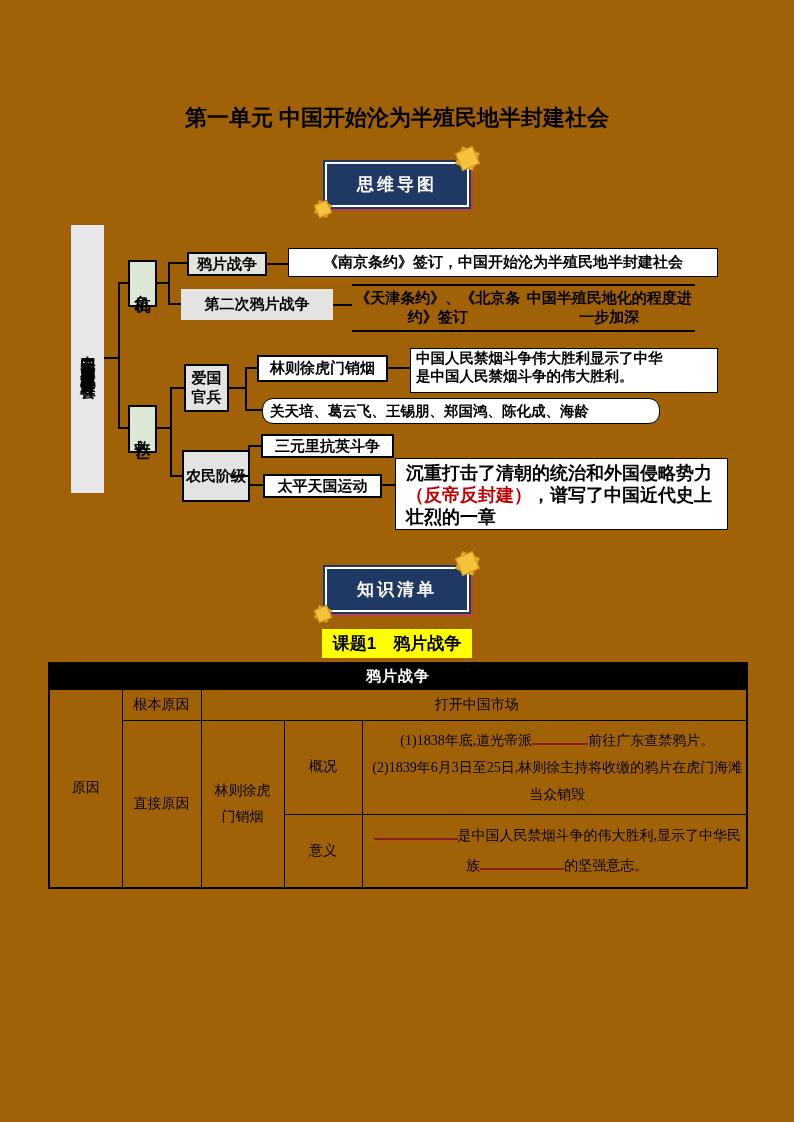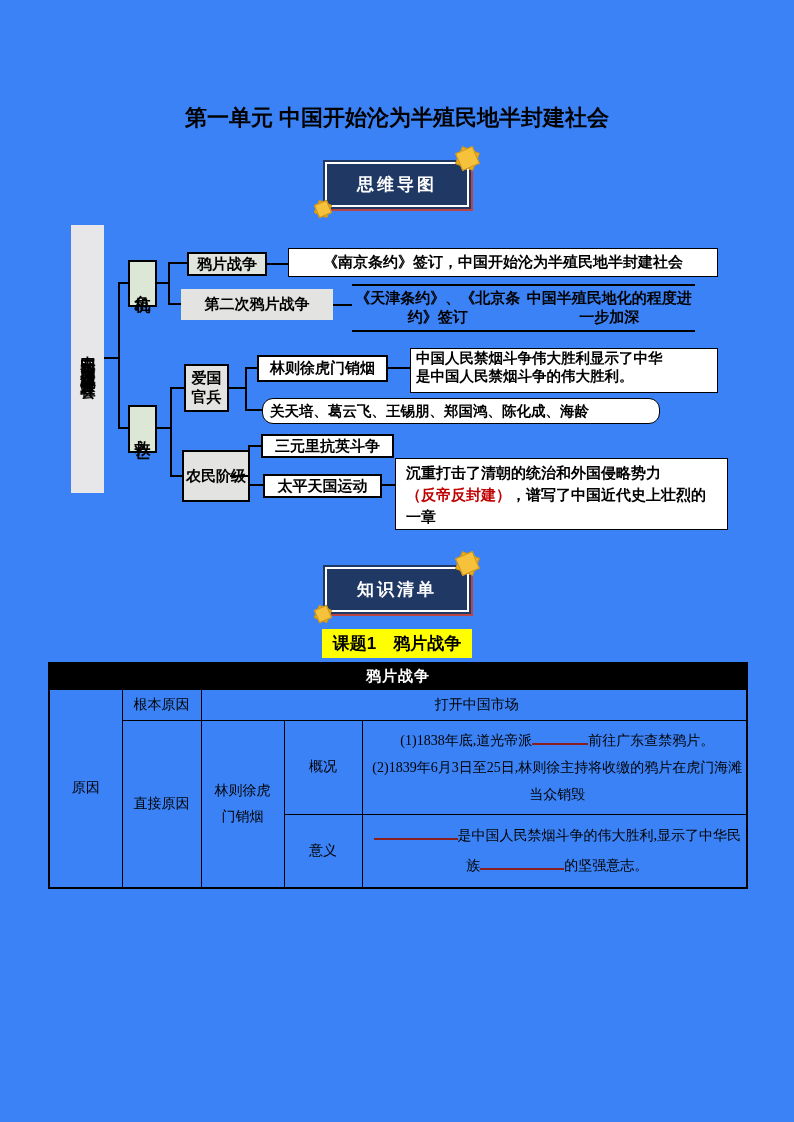--- a/index.html
+++ b/index.html
@@ -1,17 +1,17 @@
 <!DOCTYPE html>
 <html><head>
 <meta charset="utf-8">
 <style>
   * { margin:0; padding:0; box-sizing:border-box; }
   body { background:#fff; font-family:"Liberation Sans", sans-serif; }
-  .page { position:relative; width:794px; height:1122px; background:#3b82f6; overflow:hidden; }
+  .page { position:relative; width:794px; height:1122px; background:#a16207; overflow:hidden; }
 
   .doc-title { position:absolute; top:103px; left:0; width:794px; text-align:center;
     font-size:22px; font-weight:bold; color:#000; font-family:"Liberation Sans", sans-serif; }
 
   
   .badge-wrap { position:absolute; left:50%; transform:translateX(-50%); }
   .badge { position:relative; background:#203864; color:#fff; font-weight:bold; font-size:17px;
     letter-spacing:3px; padding:9px 30px; border:2px solid #fff;
     box-shadow:0 0 0 2px #203864, 2px 2px 0 2px #b44; }
   .star { position:absolute; background:#f2b224; border:1px solid #c98f18; transform:rotate(22deg); z-index:3; }
@@ -86,21 +86,21 @@
     <div class="mm-box bordered fill-lt" style="left:184px;top:139px;width:45px;height:48px;">爱国官兵</div>
     <div class="mm-box bordered" style="left:257px;top:130px;width:131px;height:27px;">林则徐虎门销烟</div>
     <div class="mm-box thin bordered left-align" style="left:410px;top:123px;width:308px;height:45px;flex-direction:column;align-items:flex-start;padding-left:5px;font-size:14.5px;">
       <div>中国人民禁烟斗争伟大胜利显示了中华</div>
       <div>是中国人民禁烟斗争的伟大胜利。</div>
     </div>
     <div class="mm-box thin bordered left-align" style="left:262px;top:173px;width:398px;height:26px;padding-left:7px;font-size:14.5px;border-radius:11px;">关天培、葛云飞、王锡朋、郑国鸿、陈化成、海龄</div>
     <div class="mm-box bordered fill-lt" style="left:182px;top:225px;width:68px;height:52px;">农民阶级</div>
     <div class="mm-box bordered" style="left:261px;top:209px;width:133px;height:24px;">三元里抗英斗争</div>
     <div class="mm-box bordered" style="left:263px;top:249px;width:119px;height:24px;">太平天国运动</div>
-    <div class="mm-box thin bordered" style="left:395px;top:233px;width:333px;height:72px;display:block;text-align:left;padding:3px 10px;font-size:15px;line-height:22px;">
+    <div class="mm-box thin bordered" style="left:395px;top:233px;width:333px;height:72px;display:block;text-align:left;padding:3px 10px;font-size:18px;line-height:22px;">
       <span>沉重打击了清朝的统治和外国侵略势力</span><br>
       <span class="red-text">（反帝反封建）</span><span>，谱写了中国近代史上壮烈的一章</span>
     </div>
 
     <div class="hline" style="left:104px;top:132px;width:15px;"></div>
     <div class="vline" style="left:118px;top:57px;width:2px;height:147px;"></div>
     <div class="hline" style="left:118px;top:57px;width:10px;"></div>
     <div class="hline" style="left:118px;top:202px;width:10px;"></div>
     <div class="hline" style="left:156px;top:57px;width:14px;"></div>
     <div class="vline" style="left:168px;top:37px;height:43px;"></div>

